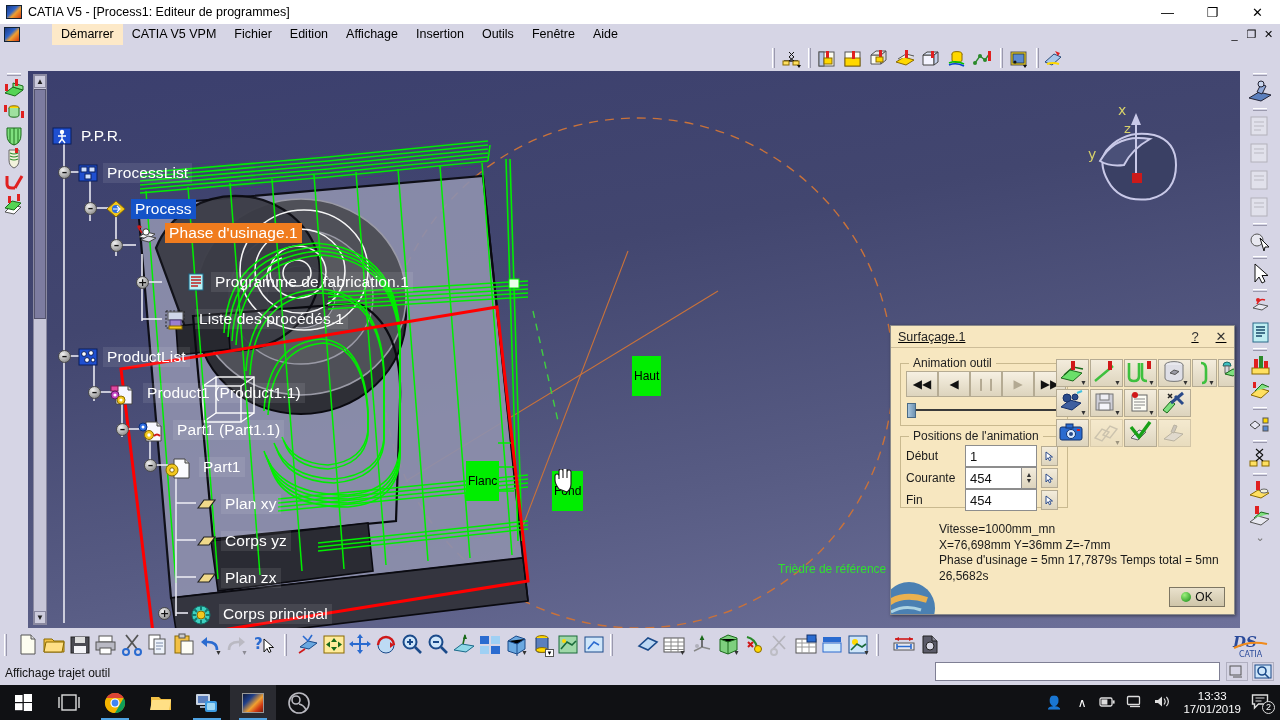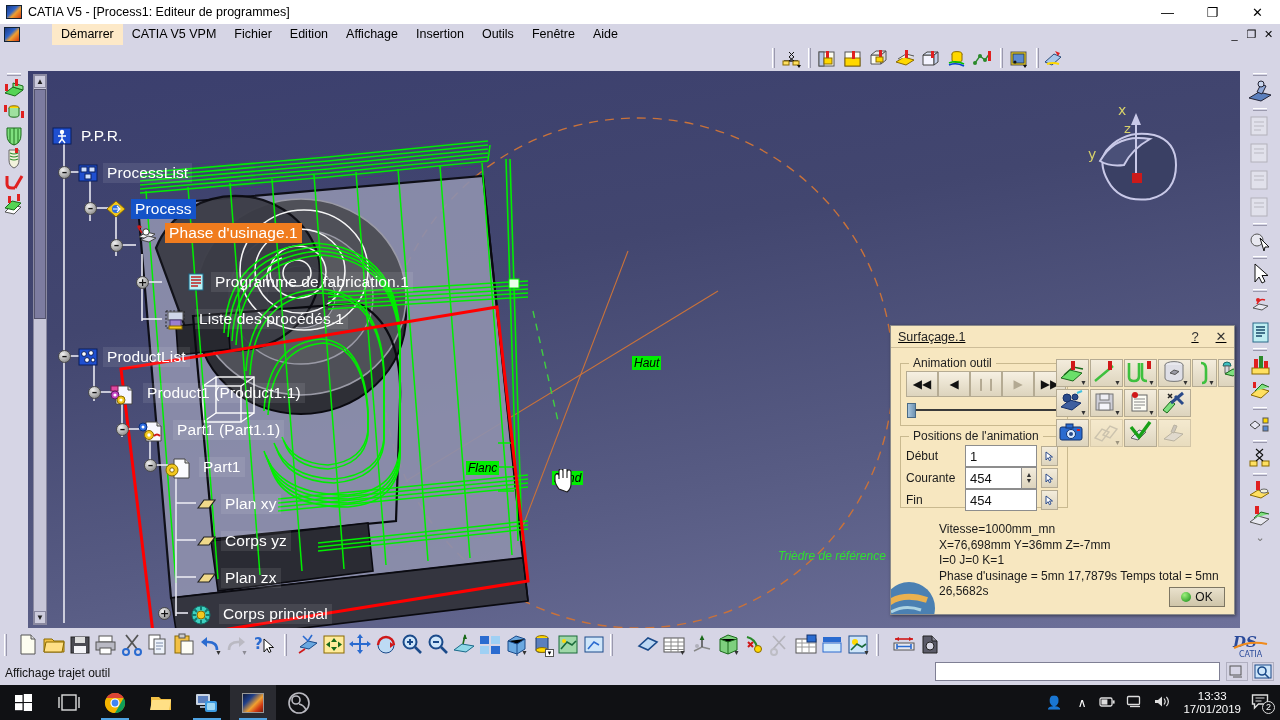--- a/index.html
+++ b/index.html
@@ -65,21 +65,21 @@
   .nlabel.plain { background:rgba(255,255,255,0.09); }
   .nlabel.sel-blue { background:#1453c8; }
   .nlabel.sel-orange { background:#f07c1e; }
   .nicon { width:20px; height:18px; margin-right:5px; position:relative; flex:none; }
   .expander { width:13px; height:13px; border-radius:50%;
      background:radial-gradient(circle at 35% 30%,#f2f2f2,#9a9a9a 70%,#6a6a6a);
      border:1px solid #4a4a4a; position:absolute; display:flex;
      align-items:center; justify-content:center; font-size:11px; color:#111;
      font-weight:bold; line-height:9px; font-family:"DejaVu Sans",sans-serif; }
 
-  .vplabel { position:absolute; font-size:12px; padding:0 2px; white-space:nowrap;font-style:italic; }
+  .vplabel { position:absolute; font-size:12px; padding:13px 2px; white-space:nowrap; }
   .vplabel.green { background:#00ee00; color:#000; }
   .vplabel.greentext { color:#30e030; background:transparent; }
 
   
   .dialog { position:absolute; left:890px; top:325px; width:345px; height:290px;
      background:#f7e7c0; border:1px solid #8a8a8a;
      box-shadow:1px 1px 3px rgba(0,0,0,0.45); overflow:hidden; }
   .dlg-title { height:22px; background:#f7e7c0; display:flex; align-items:center;
      border-bottom:1px solid #cdbd98;text-decoration:underline; }
   .dlg-title span.t { margin-left:7px; font-size:12.5px; color:#222; }
@@ -906,21 +906,20 @@
         <svg width="31" height="26" viewBox="0 0 31 26">
           <path d="M5 19 l9 -7 l10 2 l-9 7 z" fill="#cfcfd8" stroke="#888"></path>
           <path d="M12 12 l3 -7 l3 1 l-3 7 z" fill="#a8a8b4" stroke="#888"></path>
         </svg>
       </div>
     </div>
 
     <div style="position:absolute;left:11px;top:196px;line-height:15.5px">
       <div class="infoline">Vitesse=1000mm_mn</div>
       <div class="infoline">X=76,698mm  Y=36mm  Z=-7mm</div>
-      <div class="infoline">I=0 J=0 K=1</div>
       <div class="infoline">Phase d'usinage = 5mn 17,7879s   Temps total = 5mn 26,5682s</div>
     </div>
 
     <div class="okbtn">
       <span class="okdot"></span>
       <span>OK</span>
     </div>
   </div>
 
   <div class="bottomtb">

